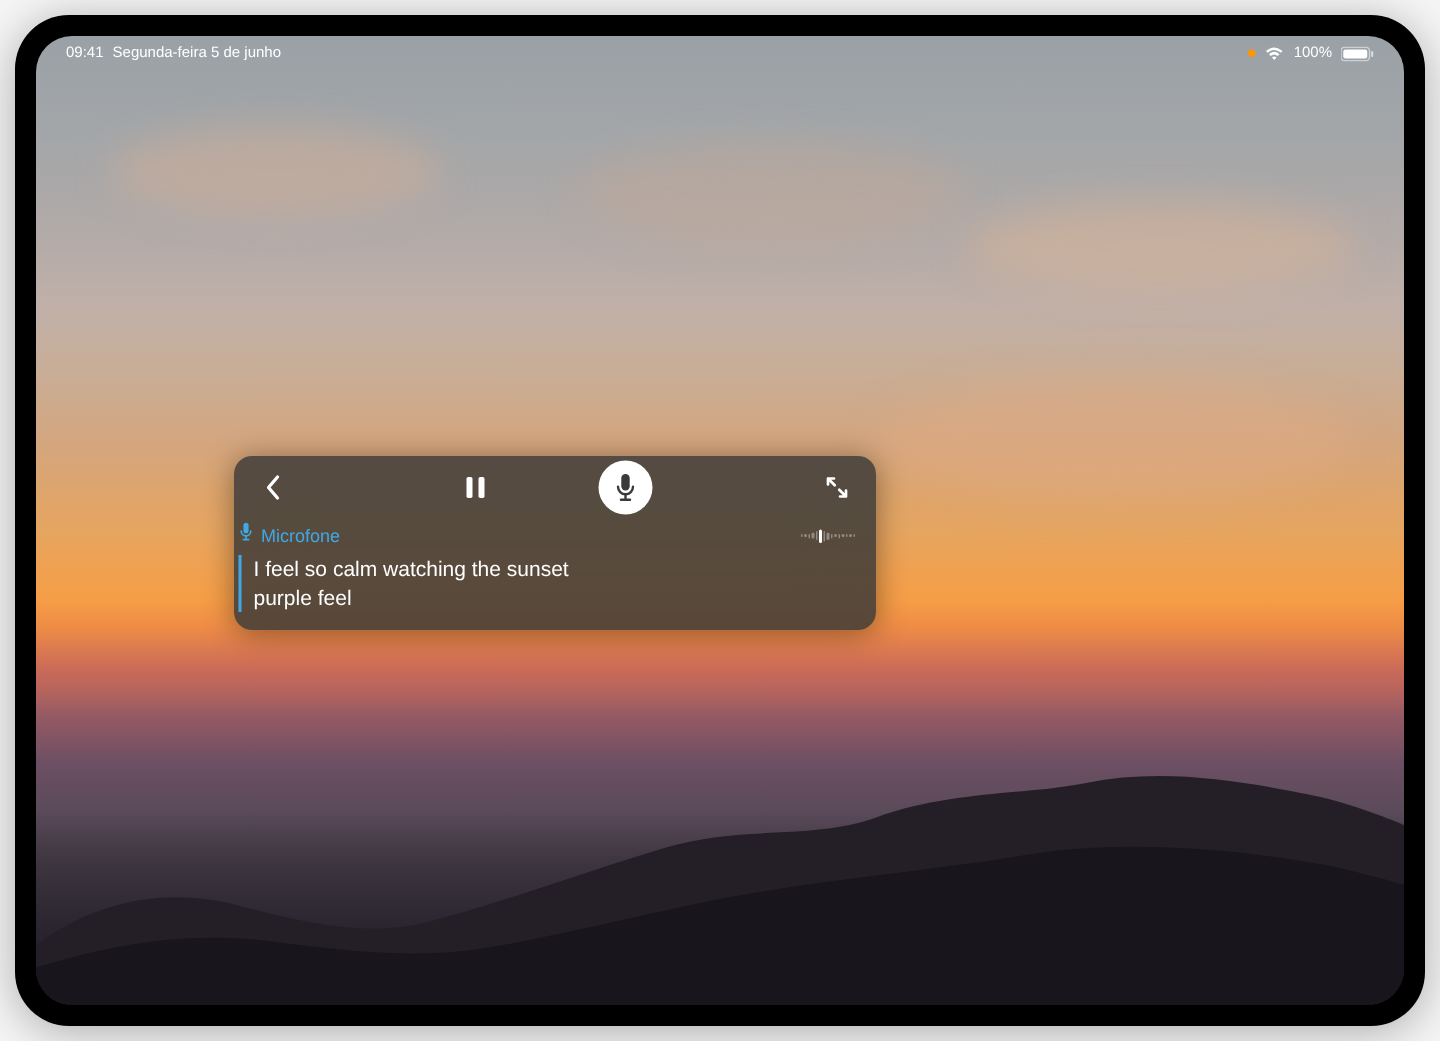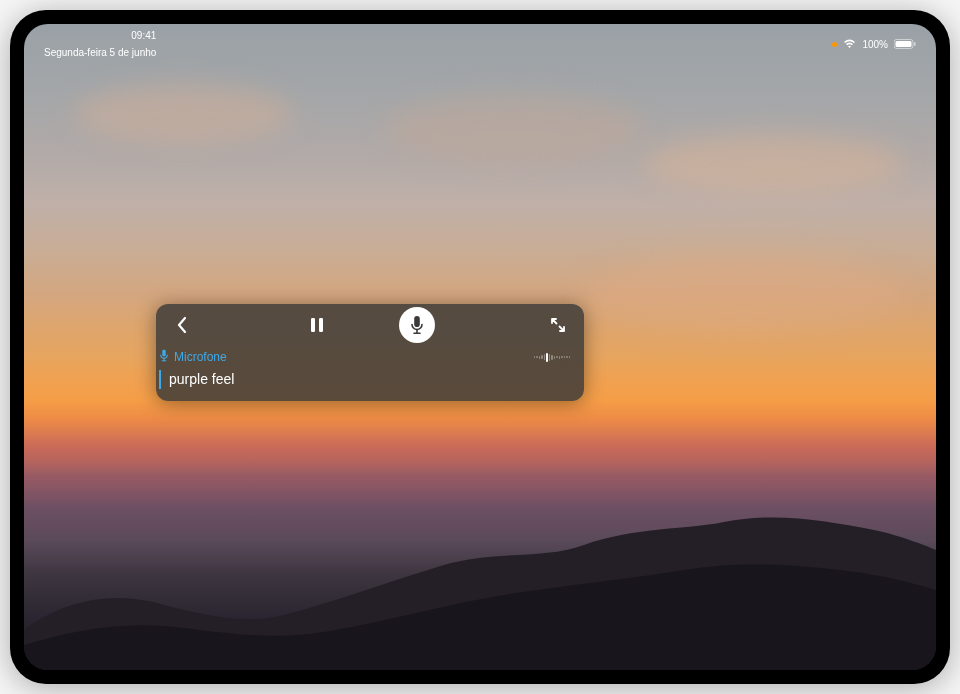--- a/index.html
+++ b/index.html
@@ -107,21 +107,21 @@
       top: 6px;
       left: 0;
       width: 100%;
       display: flex;
       justify-content: space-between;
       padding: 0 20px;
       font-size: 10px;
       color: #fff;
       z-index: 10;
     }
-    .status-left { display:flex; gap:6px; align-items:flex-end;flex-direction:column; }
+    .status-left { display:flex; gap:6px; align-items:flex-start; }
     .status-right { display:flex; gap:6px; align-items:center; }
     .location-dot {
       width: 5px; height: 5px; border-radius: 50%; background: #ff9500;
     }
     .wifi-icon, .battery {
       display: inline-flex; align-items: center;
     }
 
     
     .caption-panel {
@@ -321,19 +321,20 @@
             <span class="dot" style="height:2px"></span>
             <span class="dot" style="height:3px"></span>
             <span class="dot" style="height:2px"></span>
             <span class="dot" style="height:2px"></span>
             <span class="dot" style="height:2px"></span>
             <span class="dot" style="height:2px"></span>
           </div>
         </div>
 
         <div class="transcript">
+          <div>I feel so calm watching the sunset</div>
           <div>purple feel</div>
         </div>
       </div>
     </div>
 
   </div>
 </div>
 
 </body></html>

